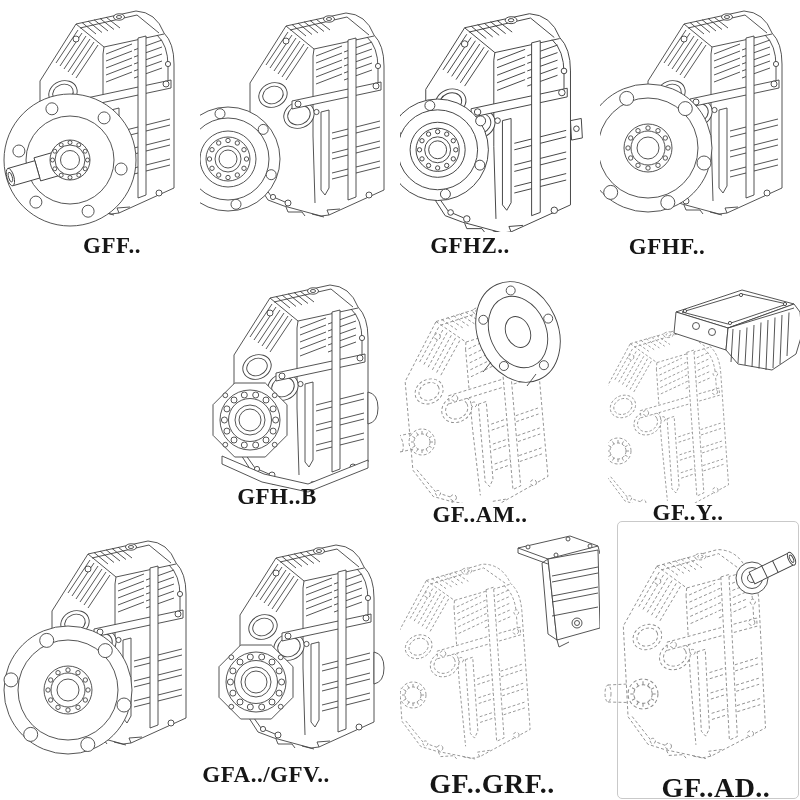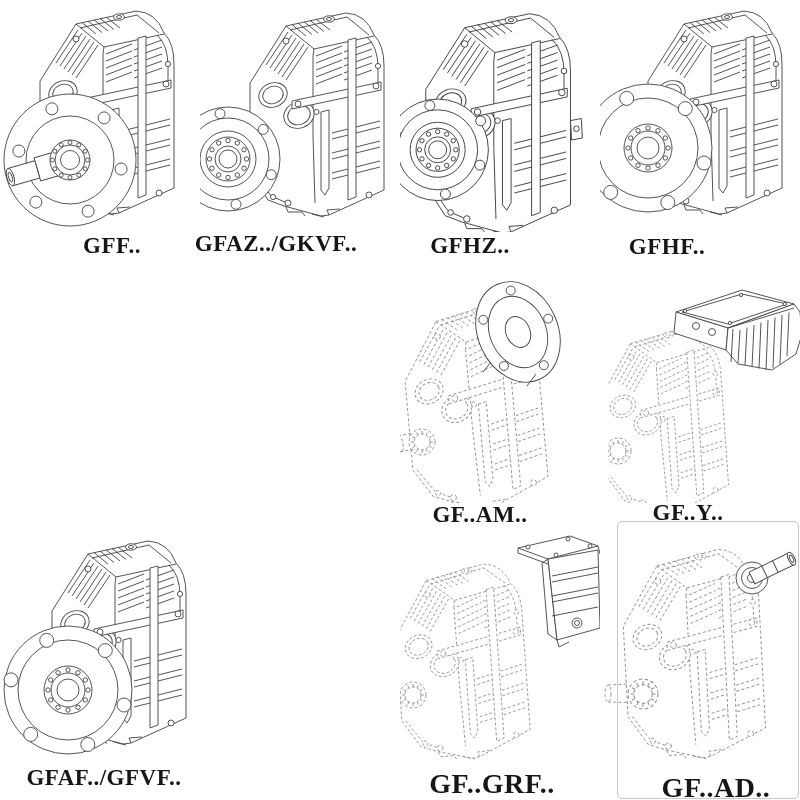--- a/index.html
+++ b/index.html
@@ -157,21 +157,20 @@
               <circle cx="-9.3" cy="139" r="2.2"></circle>
               <circle cx="0" cy="136.5" r="2.2"></circle>
               <circle cx="9.3" cy="139" r="2.2"></circle>
               <circle cx="16" cy="145.7" r="2.2"></circle>
         </g>
         <circle cx="0" cy="155" r="13" fill="#fff"></circle>
         <circle cx="0" cy="155" r="9" fill="none"></circle>
       </g>
     </g>
   </svg>
-  <figcaption class="cap" style="left:76px;top:231px">GFAZ../GKVF..</figcaption>
 </figure>
 
 <figure class="cell" style="left:600px;top:0;width:200px;height:268px">
   <svg width="200" height="232" viewBox="0 0 200 232" stroke="#424242" stroke-width="0.9" fill="none">
     <g transform="translate(26,2)">
       <use href="#gbody"></use>
       <g>
         <circle cx="22" cy="146" r="64" fill="#fff"></circle>
         <circle cx="22" cy="146" r="50" fill="none"></circle>
         <circle cx="78" cy="161" r="7" fill="#fff"></circle>
@@ -236,20 +235,31 @@
         </g>
         <circle cx="33" cy="135" r="12" fill="#fff"></circle>
         <circle cx="33" cy="135" r="8.3" fill="none"></circle>
       </g>
     </g>
   </svg>
   <figcaption class="cap" style="left:70px;top:233px">GFHZ..</figcaption>
 </figure>
 
 
+<figure class="cell" style="left:200px;top:268px;width:200px;height:258px">
+  <svg width="200" height="235" viewBox="0 0 200 235" stroke="#424242" stroke-width="0.9" fill="none">
+    <g transform="translate(12,8)">
+      <use href="#gbody"></use>
+      <path fill="#fff" d="M156,116 Q166,118 166,132 Q166,146 156,148 Z"></path>
+      <path fill="#fff" d="M10,180 L52,198 L96,208 L156,184 L156,192 L96,216 L50,206 L10,188 Z"></path>
+      <use href="#bearing" transform="translate(38,144)"></use>
+    </g>
+  </svg>
+  <figcaption class="cap" style="left:77px;top:216px">GFH..B</figcaption>
+</figure>
 
 <figure class="cell" style="left:400px;top:268px;width:200px;height:258px">
   <svg width="200" height="235" viewBox="0 0 200 235" stroke="#8c8c8c" stroke-width="0.9" fill="none">
     <g stroke-dasharray="3 2.2">
       <use href="#gbody" transform="rotate(-5 80 120) translate(-16,28)"></use>
       <use href="#starwasher" transform="translate(22,174)"></use>
       <path fill="none" d="M-2,168 L12,165 M0,184 L14,181"></path>
       <ellipse cx="0" cy="176" rx="3" ry="8" fill="none" transform="rotate(-10 0 176)"></ellipse>
     </g>
     <g stroke="#424242">
@@ -322,23 +332,32 @@
               <circle cx="20.7" cy="148" r="2.2"></circle>
               <circle cx="28" cy="140.7" r="2.2"></circle>
               <circle cx="38" cy="138" r="2.2"></circle>
               <circle cx="48" cy="140.7" r="2.2"></circle>
               <circle cx="55.3" cy="148" r="2.2"></circle>
         </g>
         <circle cx="38" cy="158" r="11" fill="#fff"></circle>
       </g>
     </g>
   </svg>
-  <figcaption class="cap" style="left:104px;top:239px">GFAF../GFVF..</figcaption>
-</figure>
-
+</figure>
+
+<figure class="cell" style="left:200px;top:526px;width:200px;height:274px">
+  <svg width="200" height="240" viewBox="0 0 200 240" stroke="#424242" stroke-width="0.9" fill="none">
+    <g transform="translate(18,10)">
+      <use href="#gbody"></use>
+      <path fill="#fff" d="M156,116 Q166,118 166,132 Q166,146 156,148 Z"></path>
+      <use href="#bearing" transform="translate(38,146)"></use>
+    </g>
+  </svg>
+  <figcaption class="cap" style="left:66px;top:236px">GFA../GFV..</figcaption>
+</figure>
 
 <figure class="cell" style="left:400px;top:526px;width:200px;height:274px">
   <svg width="200" height="240" viewBox="0 0 200 240" stroke="#8c8c8c" stroke-width="0.9" fill="none">
     <g stroke-dasharray="3 2.2">
       <use href="#gbody" transform="rotate(-4 80 120) translate(-24,30) scale(0.95)"></use>
       <use href="#starwasher" transform="translate(13,169)"></use>
     </g>
     <g stroke="#424242">
       <path fill="#fff" d="M118,22 L170,10 L198,20 L148,33 Z"></path>
       <circle cx="128" cy="21" r="2" fill="#fff"></circle>

